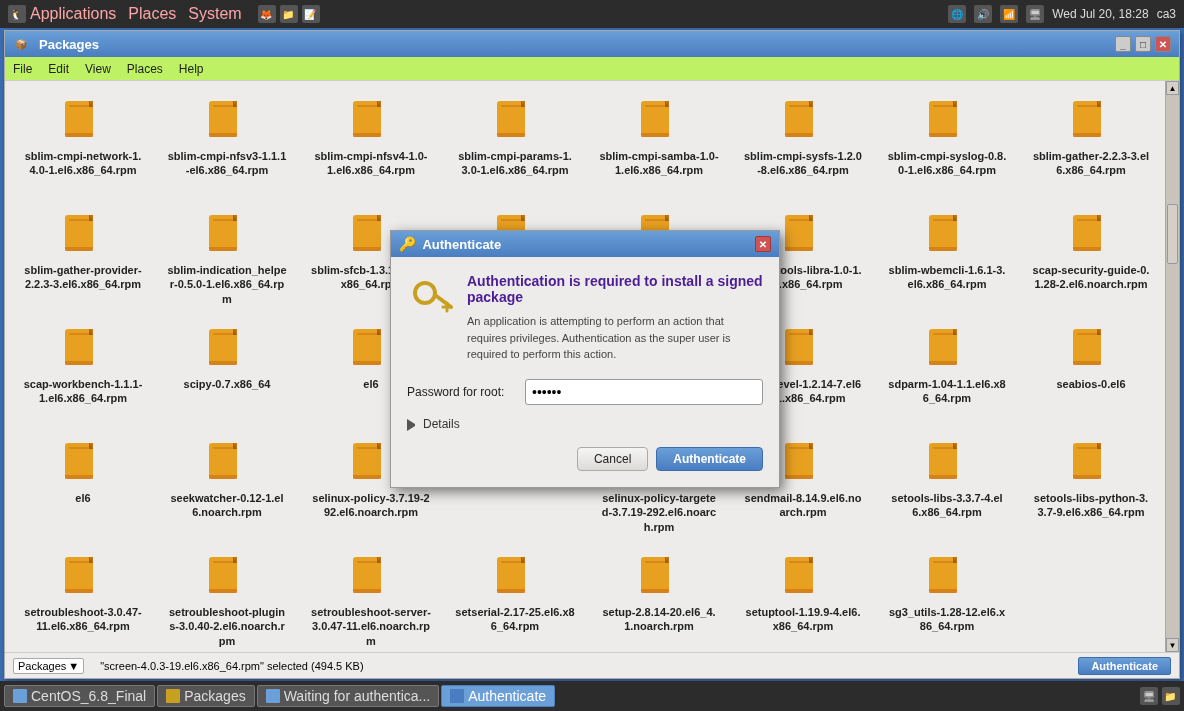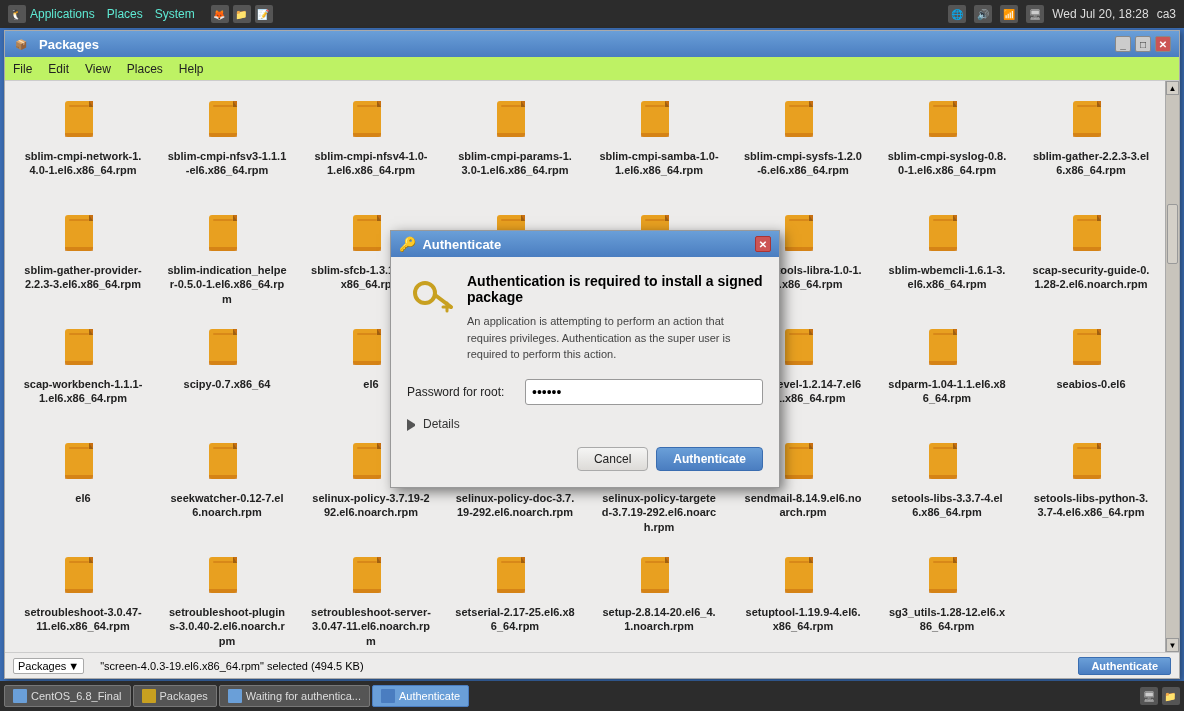--- a/index.html
+++ b/index.html
@@ -28,22 +28,22 @@
       align-items: center;
       gap: 4px;
     }
     .top-panel-left .app-menu {
       display: flex;
       gap: 12px;
       align-items: center;
     }
     .top-panel-left .app-menu span {
       cursor: pointer;
-      font-size: 12px;
-      color: #5eead4;
+      font-size: 16px;
+      color: #fca5a5;
     }
     .top-panel-right {
       display: flex;
       align-items: center;
       gap: 8px;
       font-size: 12px;
     }
     .system-icon {
       width: 18px;
       height: 18px;
@@ -228,21 +228,21 @@
     }
     .taskbar-item {
       display: flex;
       align-items: center;
       gap: 4px;
       background: #555;
       border: 1px solid #777;
       padding: 2px 8px;
       border-radius: 2px;
       color: #ddd;
-      font-size: 11px;
+      font-size: 14px;
       cursor: pointer;
       height: 22px;
     }
     .taskbar-item.active {
       background: #6a9fd8;
       border-color: #4a7dc0;
       color: white;
     }
     .taskbar-item-icon {
       width: 14px;
@@ -295,21 +295,21 @@
       margin-bottom: 16px;
     }
     .auth-key-icon {
       width: 48px;
       height: 48px;
       flex-shrink: 0;
     }
     .auth-title-text {
       font-size: 14px;
       font-weight: bold;
-      color: #000000;
+      color: #4c1d95;
       margin-bottom: 8px;
     }
     .auth-description {
       font-size: 11px;
       color: #444;
       line-height: 1.5;
     }
     .auth-field {
       display: flex;
       align-items: center;
@@ -493,21 +493,21 @@
         <div class="file-item">
       <div class="file-icon">
         <svg viewBox="0 0 48 48" xmlns="http://www.w3.org/2000/svg">
           <rect x="6" y="4" width="28" height="36" rx="3" ry="3" fill="#e8a020"></rect>
           <rect x="10" y="8" width="20" height="2" rx="1" fill="#c87010" opacity="0.5"></rect>
           <polygon points="30,4 34,4 34,10 30,10" fill="#c87010"></polygon>
           <polygon points="30,4 34,10 30,10" fill="#a06010"></polygon>
           <rect x="6" y="36" width="28" height="4" rx="0" ry="0" fill="#c87010" opacity="0.6"></rect>
         </svg>
       </div>
-      <div class="file-label">sblim-cmpi-sysfs-1.2.0-6.el6.x86_64.rpm</div>
+      <div class="file-label">sblim-cmpi-sysfs-1.2.0-8.el6.x86_64.rpm</div>
     </div>
         <div class="file-item">
       <div class="file-icon">
         <svg viewBox="0 0 48 48" xmlns="http://www.w3.org/2000/svg">
           <rect x="6" y="4" width="28" height="36" rx="3" ry="3" fill="#e8a020"></rect>
           <rect x="10" y="8" width="20" height="2" rx="1" fill="#c87010" opacity="0.5"></rect>
           <polygon points="30,4 34,4 34,10 30,10" fill="#c87010"></polygon>
           <polygon points="30,4 34,10 30,10" fill="#a06010"></polygon>
           <rect x="6" y="36" width="28" height="4" rx="0" ry="0" fill="#c87010" opacity="0.6"></rect>
         </svg>
@@ -733,21 +733,21 @@
         <div class="file-item">
       <div class="file-icon">
         <svg viewBox="0 0 48 48" xmlns="http://www.w3.org/2000/svg">
           <rect x="6" y="4" width="28" height="36" rx="3" ry="3" fill="#e8a020"></rect>
           <rect x="10" y="8" width="20" height="2" rx="1" fill="#c87010" opacity="0.5"></rect>
           <polygon points="30,4 34,4 34,10 30,10" fill="#c87010"></polygon>
           <polygon points="30,4 34,10 30,10" fill="#a06010"></polygon>
           <rect x="6" y="36" width="28" height="4" rx="0" ry="0" fill="#c87010" opacity="0.6"></rect>
         </svg>
       </div>
-      <div class="file-label">seekwatcher-0.12-7.el6.noarch.rpm</div>
+      <div class="file-label">seekwatcher-0.12-1.el6.noarch.rpm</div>
     </div>
         <div class="file-item">
       <div class="file-icon">
         <svg viewBox="0 0 48 48" xmlns="http://www.w3.org/2000/svg">
           <rect x="6" y="4" width="28" height="36" rx="3" ry="3" fill="#e8a020"></rect>
           <rect x="10" y="8" width="20" height="2" rx="1" fill="#c87010" opacity="0.5"></rect>
           <polygon points="30,4 34,4 34,10 30,10" fill="#c87010"></polygon>
           <polygon points="30,4 34,10 30,10" fill="#a06010"></polygon>
           <rect x="6" y="36" width="28" height="4" rx="0" ry="0" fill="#c87010" opacity="0.6"></rect>
         </svg>
@@ -757,21 +757,20 @@
         <div class="file-item">
       <div class="file-icon">
         <svg viewBox="0 0 48 48" xmlns="http://www.w3.org/2000/svg">
           <rect x="6" y="4" width="28" height="36" rx="3" ry="3" fill="#e8a020"></rect>
           <rect x="10" y="8" width="20" height="2" rx="1" fill="#c87010" opacity="0.5"></rect>
           <polygon points="30,4 34,4 34,10 30,10" fill="#c87010"></polygon>
           <polygon points="30,4 34,10 30,10" fill="#a06010"></polygon>
           <rect x="6" y="36" width="28" height="4" rx="0" ry="0" fill="#c87010" opacity="0.6"></rect>
         </svg>
       </div>
-      <div class="file-label">selinux-policy-doc-3.7.19-292.el6.noarch.rpm</div>
     </div>
         <div class="file-item">
       <div class="file-icon">
         <svg viewBox="0 0 48 48" xmlns="http://www.w3.org/2000/svg">
           <rect x="6" y="4" width="28" height="36" rx="3" ry="3" fill="#e8a020"></rect>
           <rect x="10" y="8" width="20" height="2" rx="1" fill="#c87010" opacity="0.5"></rect>
           <polygon points="30,4 34,4 34,10 30,10" fill="#c87010"></polygon>
           <polygon points="30,4 34,10 30,10" fill="#a06010"></polygon>
           <rect x="6" y="36" width="28" height="4" rx="0" ry="0" fill="#c87010" opacity="0.6"></rect>
         </svg>
@@ -805,21 +804,21 @@
         <div class="file-item">
       <div class="file-icon">
         <svg viewBox="0 0 48 48" xmlns="http://www.w3.org/2000/svg">
           <rect x="6" y="4" width="28" height="36" rx="3" ry="3" fill="#e8a020"></rect>
           <rect x="10" y="8" width="20" height="2" rx="1" fill="#c87010" opacity="0.5"></rect>
           <polygon points="30,4 34,4 34,10 30,10" fill="#c87010"></polygon>
           <polygon points="30,4 34,10 30,10" fill="#a06010"></polygon>
           <rect x="6" y="36" width="28" height="4" rx="0" ry="0" fill="#c87010" opacity="0.6"></rect>
         </svg>
       </div>
-      <div class="file-label">setools-libs-python-3.3.7-4.el6.x86_64.rpm</div>
+      <div class="file-label">setools-libs-python-3.3.7-9.el6.x86_64.rpm</div>
     </div>
         <div class="file-item">
       <div class="file-icon">
         <svg viewBox="0 0 48 48" xmlns="http://www.w3.org/2000/svg">
           <rect x="6" y="4" width="28" height="36" rx="3" ry="3" fill="#e8a020"></rect>
           <rect x="10" y="8" width="20" height="2" rx="1" fill="#c87010" opacity="0.5"></rect>
           <polygon points="30,4 34,4 34,10 30,10" fill="#c87010"></polygon>
           <polygon points="30,4 34,10 30,10" fill="#a06010"></polygon>
           <rect x="6" y="36" width="28" height="4" rx="0" ry="0" fill="#c87010" opacity="0.6"></rect>
         </svg>

